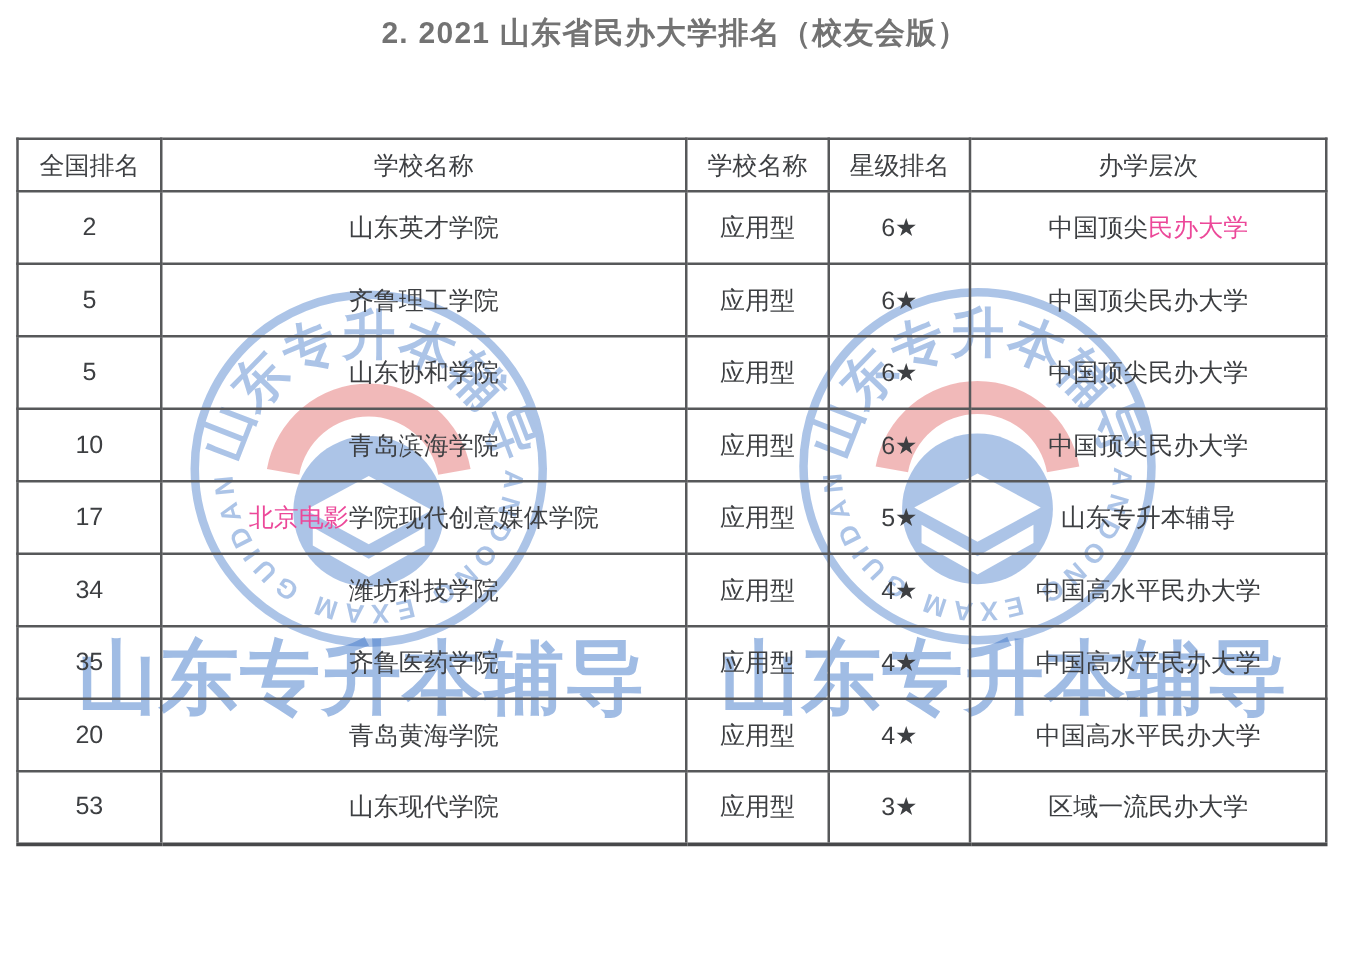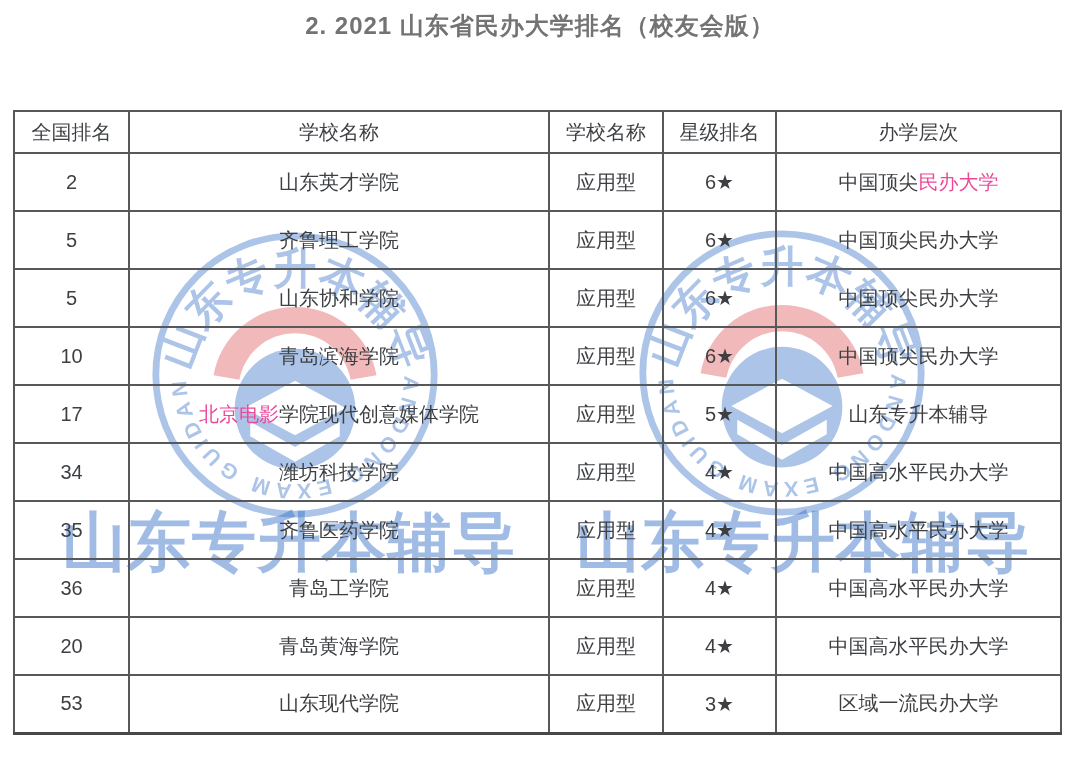--- a/index.html
+++ b/index.html
@@ -148,27 +148,20 @@
           <td><span>中国高水平民办大学</span></td>
         </tr>
         <tr>
           <td>35</td>
           <td><span>齐鲁医药学院</span></td>
           <td>应用型</td>
           <td>4★</td>
           <td><span>中国高水平民办大学</span></td>
         </tr>
         <tr>
-          <td>36</td>
-          <td><span>青岛工学院</span></td>
-          <td>应用型</td>
-          <td>4★</td>
-          <td><span>中国高水平民办大学</span></td>
-        </tr>
-        <tr>
           <td>20</td>
           <td><span>青岛黄海学院</span></td>
           <td>应用型</td>
           <td>4★</td>
           <td><span>中国高水平民办大学</span></td>
         </tr>
         <tr>
           <td>53</td>
           <td><span>山东现代学院</span></td>
           <td>应用型</td>

